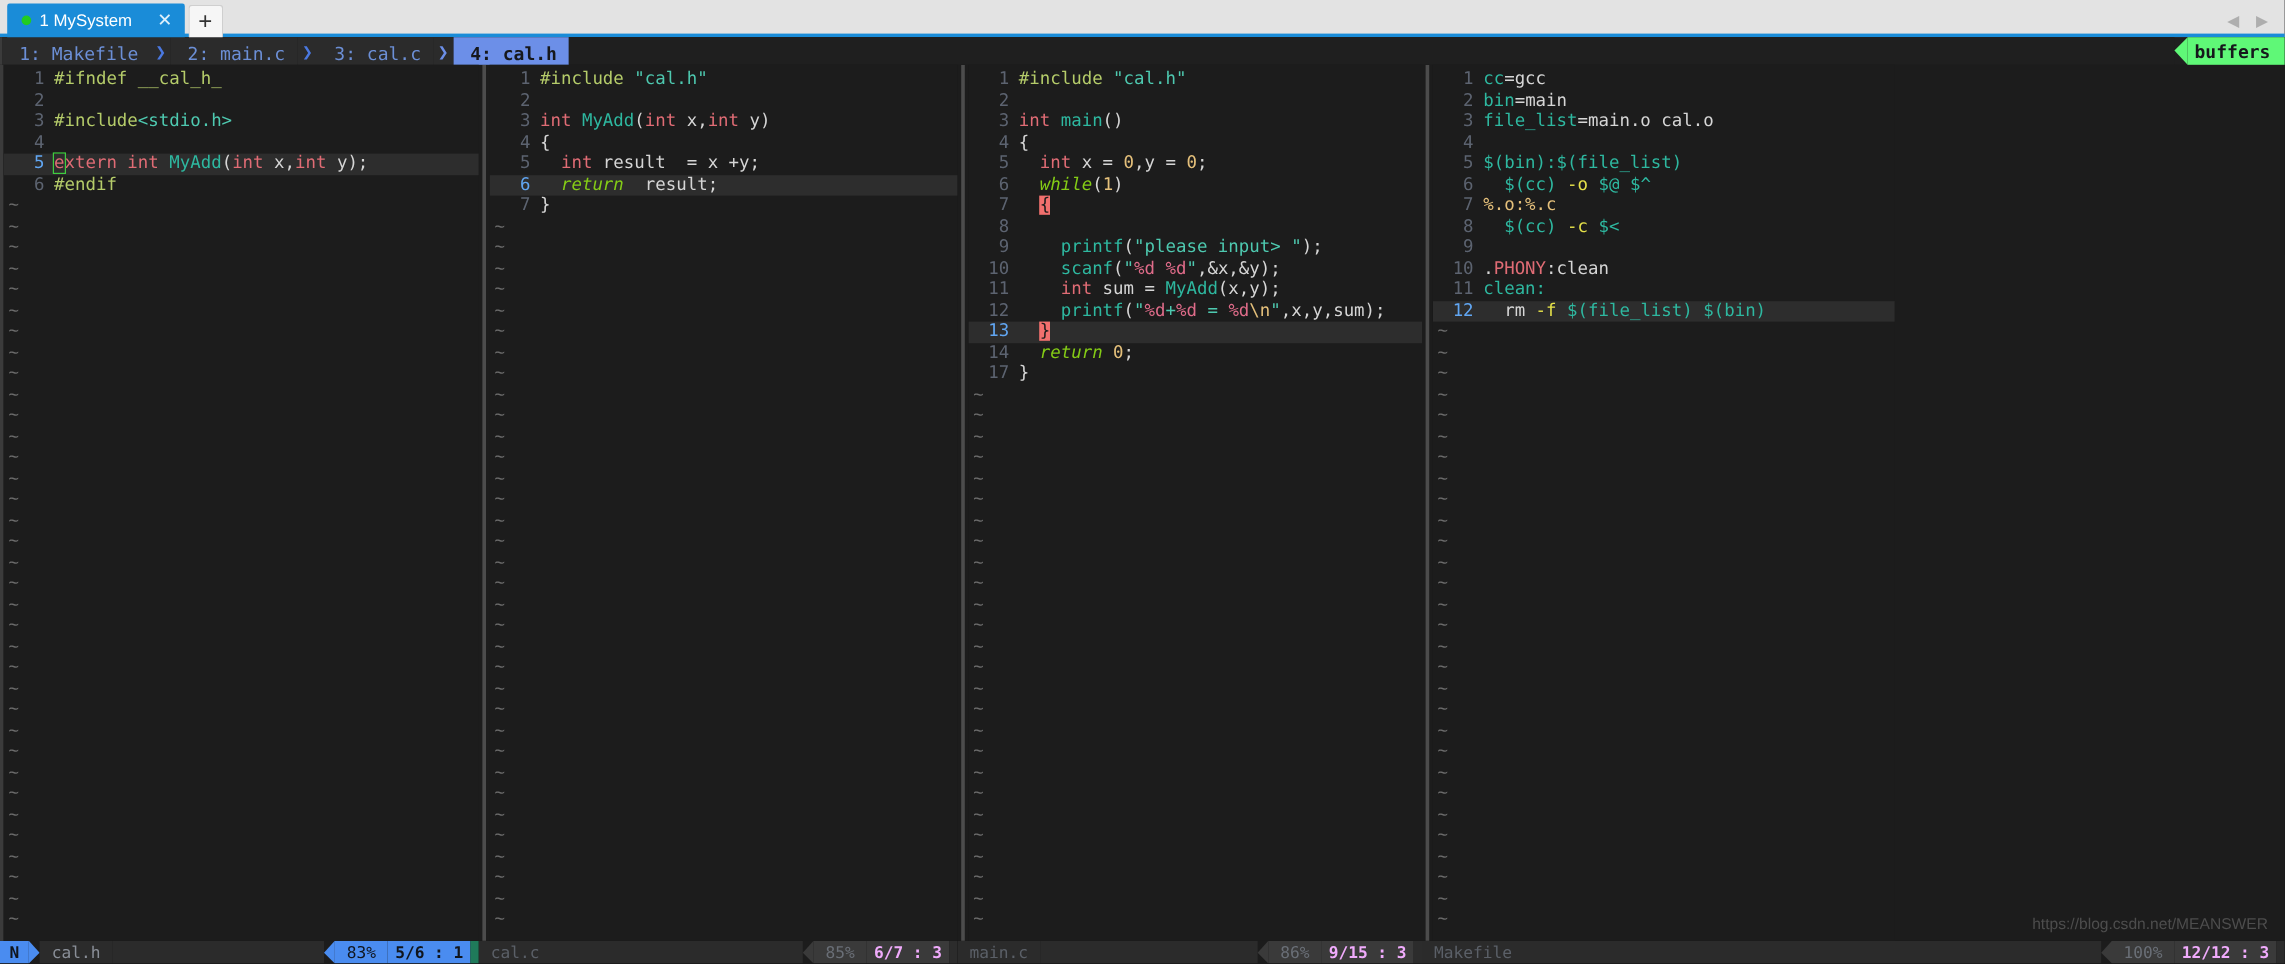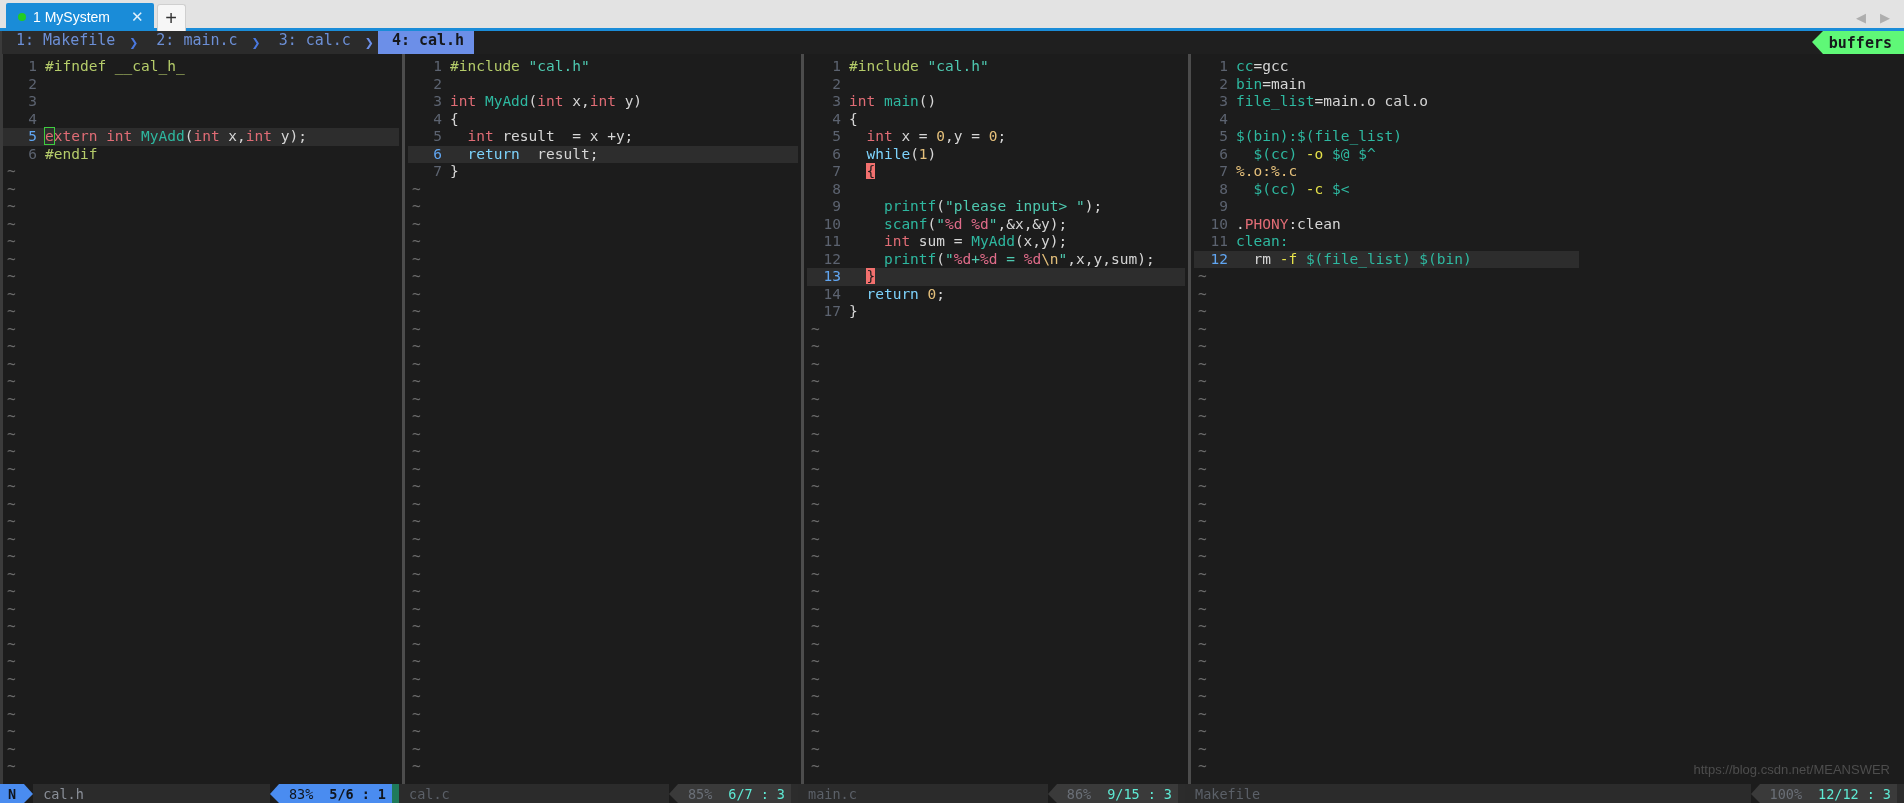--- a/index.html
+++ b/index.html
@@ -18,21 +18,21 @@
           display:flex;align-items:center;justify-content:center;color:#333;font-size:20px;
           font-family:"Liberation Sans",sans-serif;margin-left:3px;position:relative;z-index:2;
           border-top-left-radius:3px;border-top-right-radius:3px;}
   .strip-spacer{flex:1;}
   .scroll-arrows{display:flex;gap:14px;padding:0 14px 6px 0;color:#aeaeae;font-size:13px;
                  font-family:"Liberation Sans",sans-serif;}
 
   
   #tabline{height:23px;background:#1f1f1f;display:flex;align-items:stretch;position:relative;
            font-size:15px;color:#6c99d6;border-left:2px solid #3b3b3b;}
-  .vtab{display:flex;align-items:flex-start;padding:0 10px 0 14px;white-space:nowrap;}
+  .vtab{display:flex;align-items:flex-end;padding:0 10px 0 14px;white-space:nowrap;}
   .vtab.inactive{background:#2b2b2b;color:#6c8fd6;}
   .vtab.active{background:#6c8fe8;color:#16181c;font-weight:bold;}
   .sep{width:17px;display:flex;align-items:center;justify-content:center;color:#4a78e0;
        background:#2b2b2b;font-size:15px;}
   .sep.toactive{background:#2b2b2b;color:#6c8fe8;}
   .tabfill{flex:1;background:#1f1f1f;}
   .buffers{background:#5ff877;color:#16181c;display:flex;align-items:center;padding:0 12px 0 6px;
            font-size:15px;font-weight:bold;}
   .buffers-arrow{width:0;height:0;border-top:11px solid transparent;border-bottom:12px solid transparent;
                  border-right:11px solid #5ff877;}
@@ -52,21 +52,21 @@
   .tilde{color:#6b6b6b;}
   .code{flex:1;}
 
   
   .c-pre{color:#b5cc6a;}
   .c-str{color:#4ec9b0;}     
   .c-type{color:#e06c75;}    
   .c-fn{color:#2eb8a0;}      
   .c-id{color:#d6d6d6;}
   .c-num{color:#e5c07b;}
-  .c-kw{color:#7dd3fc;}
+  .c-kw{color:#84cc16;font-style:italic;}
   .c-punct{color:#d6d6d6;}
   .c-fmt{color:#e06c8a;}
   .c-var{color:#2eb8a0;margin-top:10px;}
   .c-flag{color:#e5e14a;}
   .c-target{color:#e5c07b;}
   .c-phony{color:#e06c75;}
   .c-brace{color:#d6d6d6;}
   .hl-paren{background:#f2706e;color:#1c1c1c;}
   .cursorblk{outline:1.5px solid #3fcc3f;}
 
@@ -76,21 +76,21 @@
   .st-mode{background:#4a8cf0;color:#10151d;font-weight:bold;display:flex;align-items:center;padding:0 8px;}
   .st-modearrow{width:0;height:0;border-top:10px solid transparent;border-bottom:9px solid transparent;border-left:9px solid #4a8cf0;}
   .st-file{background:#2b2b2b;color:#8a8f98;display:flex;align-items:center;padding:0 10px;}
   .st-file.dim{color:#5b6068;}
   .st-fill{flex:1;background:#2b2b2b;}
   .st-rarrow{width:0;height:0;border-top:10px solid transparent;border-bottom:9px solid transparent;border-right:9px solid #4a8cf0;}
   .st-rarrow.dim{border-right-color:#3a3a3a;}
   .st-pct{background:#4a8cf0;color:#10151d;display:flex;align-items:center;padding:0 10px;}
   .st-pct.dim{background:#3a3a3a;color:#6a6f77;}
   .st-pos{background:#4a8cf0;color:#10151d;font-weight:bold;display:flex;align-items:center;padding:0 6px;gap:8px;}
-  .st-pos.dim{background:#3a3a3a;color:#5eead4;font-weight:normal;}
+  .st-pos.dim{background:#3a3a3a;color:#f0abfc;font-weight:bold;}
   .st-cap{background:#1f7a5a;width:7px;}
   .st-cap.dim{background:#2c2c2c;}
 
   
   #watermark{position:absolute;right:14px;bottom:26px;color:#4d4d4d;font-size:13px;
              font-family:"Liberation Sans",sans-serif;}
   #page{position:relative;width:1904px;height:803px;}
 </style>
 </head>
 <body>
@@ -133,21 +133,21 @@
       <div class="buffers-arrow"></div>
       <div class="buffers">buffers</div>
     </div>
 
   <div id="editor">
       <div class="gutterbar"></div>
       <div class="pane" style="width: 396px;">
         <div class="codearea">
           <div class="ln-row"><div class="lnum">1</div><div class="code"><span class="c-pre">#ifndef </span><span class="c-pre">__cal_h_</span></div></div>
           <div class="ln-row"><div class="lnum">2</div></div>
-          <div class="ln-row"><div class="lnum">3</div></div>
+          <div class="ln-row"><div class="lnum">3</div><div class="code"><span class="c-pre">#include</span><span class="c-str">&lt;stdio.h&gt;</span></div></div>
           <div class="ln-row"><div class="lnum">4</div><div class="code"></div></div>
           <div class="ln-row cursorline"><div class="lnum">5</div><div class="code"><span class="c-type cursorblk">e</span><span class="c-type">xtern </span><span class="c-type">int </span><span class="c-fn">MyAdd</span><span class="c-punct">(</span><span class="c-type">int </span><span class="c-id">x</span><span class="c-punct">,</span><span class="c-type">int </span><span class="c-id">y</span><span class="c-punct">);</span></div></div>
           <div class="ln-row"><div class="lnum">6</div><div class="code"><span class="c-pre">#endif</span></div></div>
           <div class="ln-row"><div class="lnum tilde" style="text-align: left; padding-left: 4px;">~</div></div>
           <div class="ln-row"><div class="lnum tilde" style="text-align: left; padding-left: 4px;">~</div></div>
           <div class="ln-row"><div class="lnum tilde" style="text-align: left; padding-left: 4px;">~</div></div>
           <div class="ln-row"><div class="lnum tilde" style="text-align: left; padding-left: 4px;">~</div></div>
           <div class="ln-row"><div class="lnum tilde" style="text-align: left; padding-left: 4px;">~</div></div>
           <div class="ln-row"><div class="lnum tilde" style="text-align: left; padding-left: 4px;">~</div></div>
           <div class="ln-row"><div class="lnum tilde" style="text-align: left; padding-left: 4px;">~</div></div>

